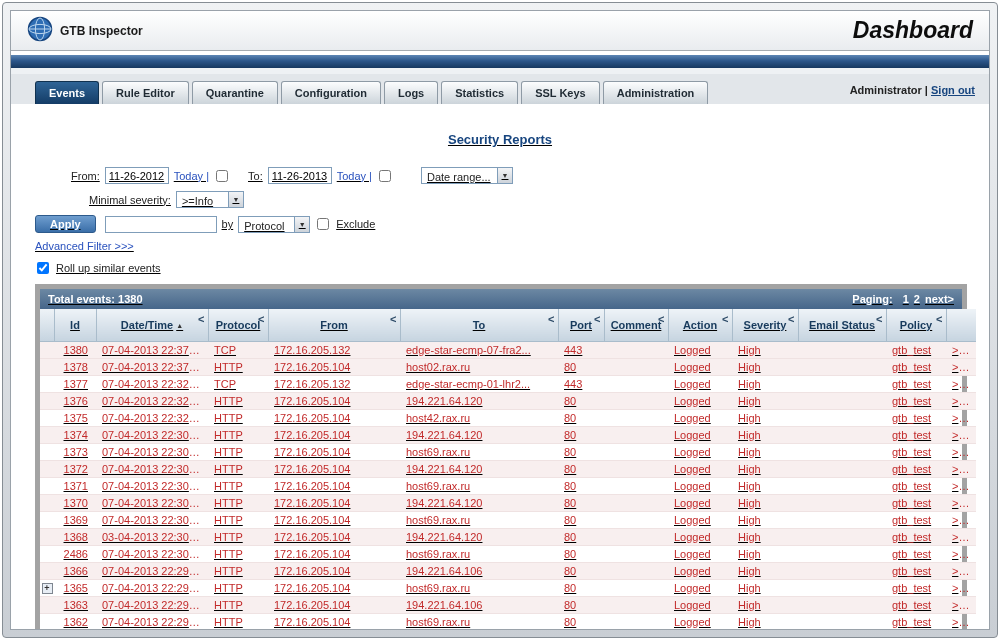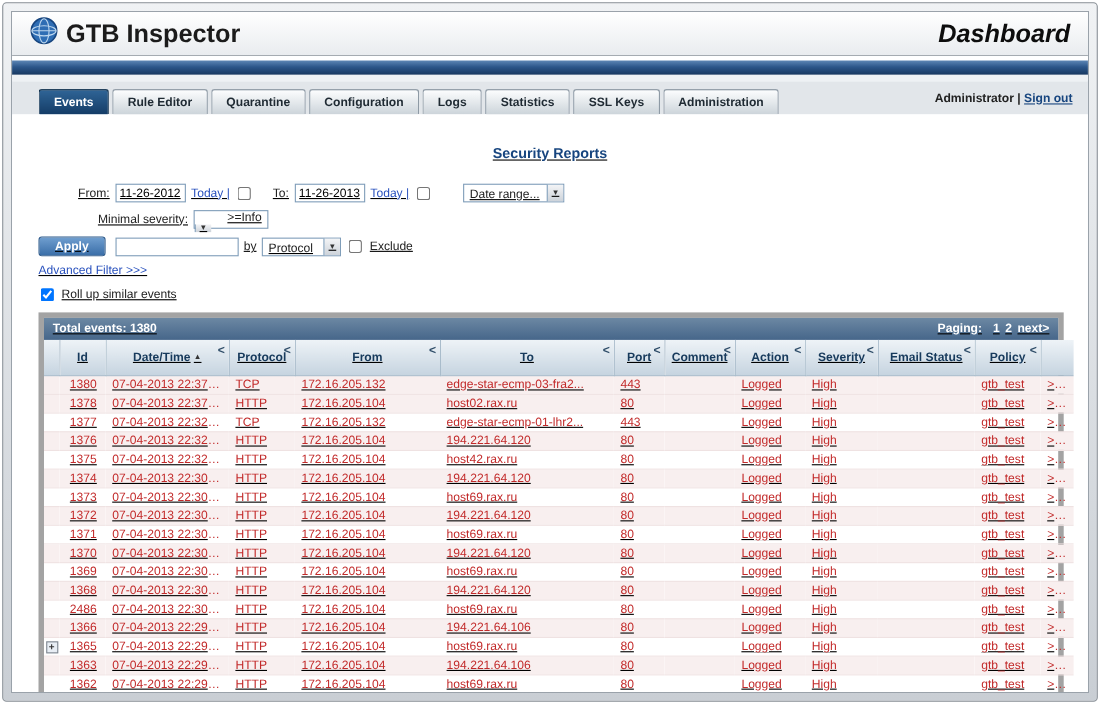--- a/index.html
+++ b/index.html
@@ -3,21 +3,21 @@
 <meta charset="utf-8">
 <title>GTB Inspector</title>
 <style>
   *{box-sizing:border-box;margin:0;padding:0;}
   html,body{width:1000px;height:640px;}
   body{font-family:"Liberation Sans",sans-serif;background:#fff;position:relative;overflow:hidden;}
   .frame{position:absolute;left:2px;top:2px;width:996px;height:636px;background:linear-gradient(#f0f2f4,#c9ced4);border:1px solid #868d94;border-radius:4px;padding:7px;}
   .inner{width:100%;height:100%;background:#fff;overflow:hidden;border:1px solid #9aa2aa;}
   .titlebar{height:40px;display:flex;align-items:center;background:linear-gradient(#ffffff,#e9ecef);border-bottom:1px solid #a5abb1;padding:0 16px;}
   .brand{display:flex;align-items:center;gap:7px;}
-  .brand-text{font-size:23px;font-weight:bold;color:#1b1b1b;}
+  .brand-text{font-size:12px;font-weight:bold;color:#1b1b1b;}
   .brand-text .bold{font-weight:800;}
   .page-title{margin-left:auto;font-size:23px;font-weight:bold;font-style:italic;color:#0d0d0d;}
   .gap{height:4px;background:#fff;}
   .bluebar{height:13px;background:linear-gradient(#5d86b5 0%,#2c568a 45%,#16375f 100%);}
   .subbar{height:6px;background:#eef1f4;}
   .tabstrip{background:#e2e6ea;display:flex;align-items:flex-end;padding:4px 14px 0 24px;height:30px;}
   .tab{font-size:11px;font-weight:bold;color:#1f2a33;background:linear-gradient(#fcfdfe,#ccd4da);border:1px solid #8e9aa5;border-bottom:none;border-radius:3px 3px 0 0;padding:5px 13px 5px;margin-right:3px;cursor:pointer;white-space:nowrap;}
   .tab.active{background:linear-gradient(#2f6496,#143c66);color:#fff;border-color:#10314f;}
   .userbox{margin-left:auto;font-size:11px;font-weight:bold;color:#222;align-self:center;padding-bottom:3px;white-space:nowrap;}
   .userbox .signout{color:#17457f;text-decoration:underline;cursor:pointer;}
@@ -109,21 +109,21 @@
         <input type="checkbox" style="">
         <span style="width:18px;"></span>
         <span class="sel" style="min-width:92px;">
           <span class="sel-text" style="flex:1;">Date range...</span>
           <span class="sel-arrow">▼</span>
         </span>
       </div>
 
       <div class="frow r2">
         <span>Minimal severity:</span>
-        <span class="sel" style="min-width:68px;flex-direction:column;">
+        <span class="sel" style="min-width:68px;">
           <span class="sel-text" style="flex:1;">&gt;=Info</span>
           <span class="sel-arrow">▼</span>
         </span>
       </div>
 
       <div class="frow r3">
         <button class="applybtn">Apply</button>
         <input type="text" class="w-search" value="" style="">
         <span>by</span>
         <span class="sel" style="min-width:72px;">
@@ -183,21 +183,21 @@
                 <th class="c-det"></th>
               </tr>
           </thead>
           <tbody>
               <tr class="alt">
                 <td class="c-exp"></td>
                 <td class="c-id">1380</td>
                 <td>07-04-2013 22:37:31</td>
                 <td>TCP</td>
                 <td>172.16.205.132</td>
-                <td>edge-star-ecmp-03-fra2...</td>
+                <td>edge-star-ecmp-07-fra2...</td>
                 <td>443</td>
                 <td></td>
                 <td>Logged</td>
                 <td>High</td>
                 <td></td>
                 <td>gtb_test</td>
                 <td class="c-det"><span class="detlink">&gt;&gt;&gt;</span></td>
               </tr>
               <tr class="alt">
                 <td class="c-exp"></td>
@@ -345,21 +345,21 @@
                 <td></td>
                 <td>Logged</td>
                 <td>High</td>
                 <td></td>
                 <td>gtb_test</td>
                 <td class="c-det"><span class="detlink">&gt;&gt;&gt;</span></td>
               </tr>
               <tr class="alt">
                 <td class="c-exp"></td>
                 <td class="c-id">1368</td>
-                <td>07-04-2013 22:30:01</td>
+                <td>03-04-2013 22:30:01</td>
                 <td>HTTP</td>
                 <td>172.16.205.104</td>
                 <td>194.221.64.120</td>
                 <td>80</td>
                 <td></td>
                 <td>Logged</td>
                 <td>High</td>
                 <td></td>
                 <td>gtb_test</td>
                 <td class="c-det"><span class="detlink">&gt;&gt;&gt;</span></td>

